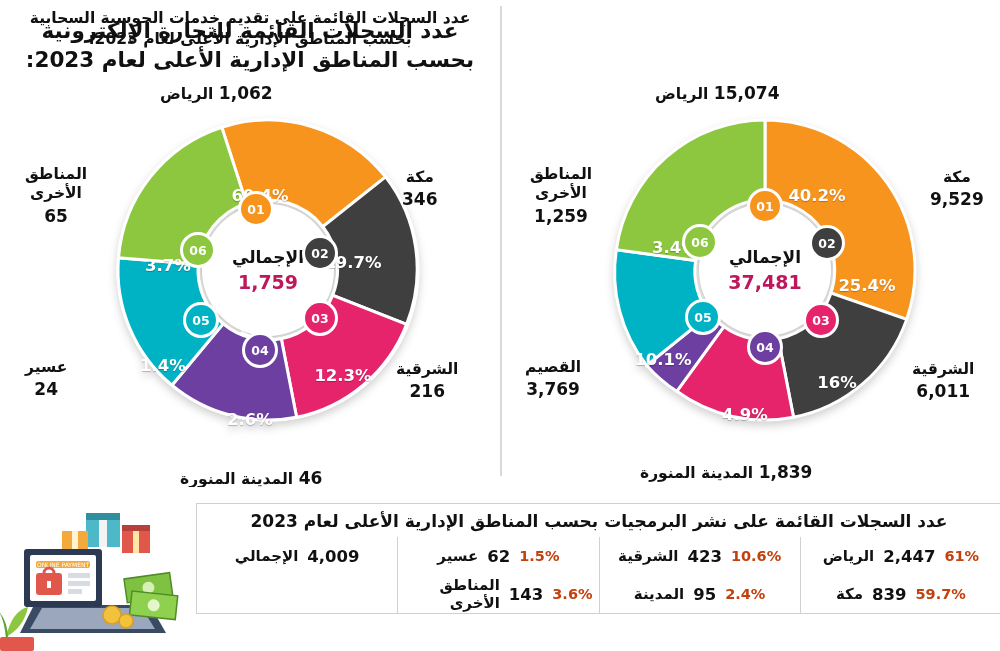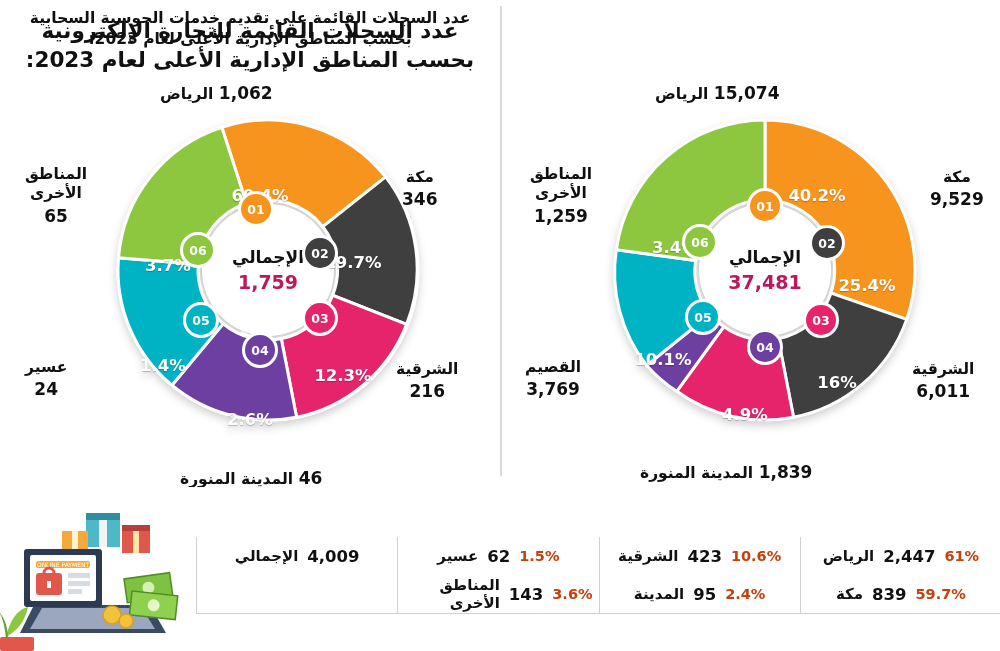--- a/index.html
+++ b/index.html
@@ -277,20 +277,21 @@
 
       <circle cx="112" cy="128" r="9" fill="#f3c23c" stroke="#d9a021" stroke-width="1.5"></circle>
       <circle cx="126" cy="134" r="7" fill="#f3c23c" stroke="#d9a021" stroke-width="1.5"></circle>
 
       <path d="M6 150 q6 -26 22 -30 q-4 20 -22 30 Z" fill="#8dc63f"></path>
       <path d="M6 152 q-2 -24 -10 -30 q12 10 12 30 Z" fill="#5aa32e"></path>
       <rect x="0" y="150" width="34" height="14" rx="2" fill="#e2574c"></rect>
     </svg>
   </div>
 
+  <div id="bottom-title">عدد السجلات القائمة على نشر البرمجيات بحسب المناطق الإدارية الأعلى لعام 2023</div>
 
   <div class="brow" id="brow1">
     <div class="cell">
       <span class="cpct">61%</span>
       <span class="cnum">2,447</span>
       <span class="cname">الرياض</span>
     </div>
     <div class="cell">
       <span class="cpct">10.6%</span>
       <span class="cnum">423</span>

